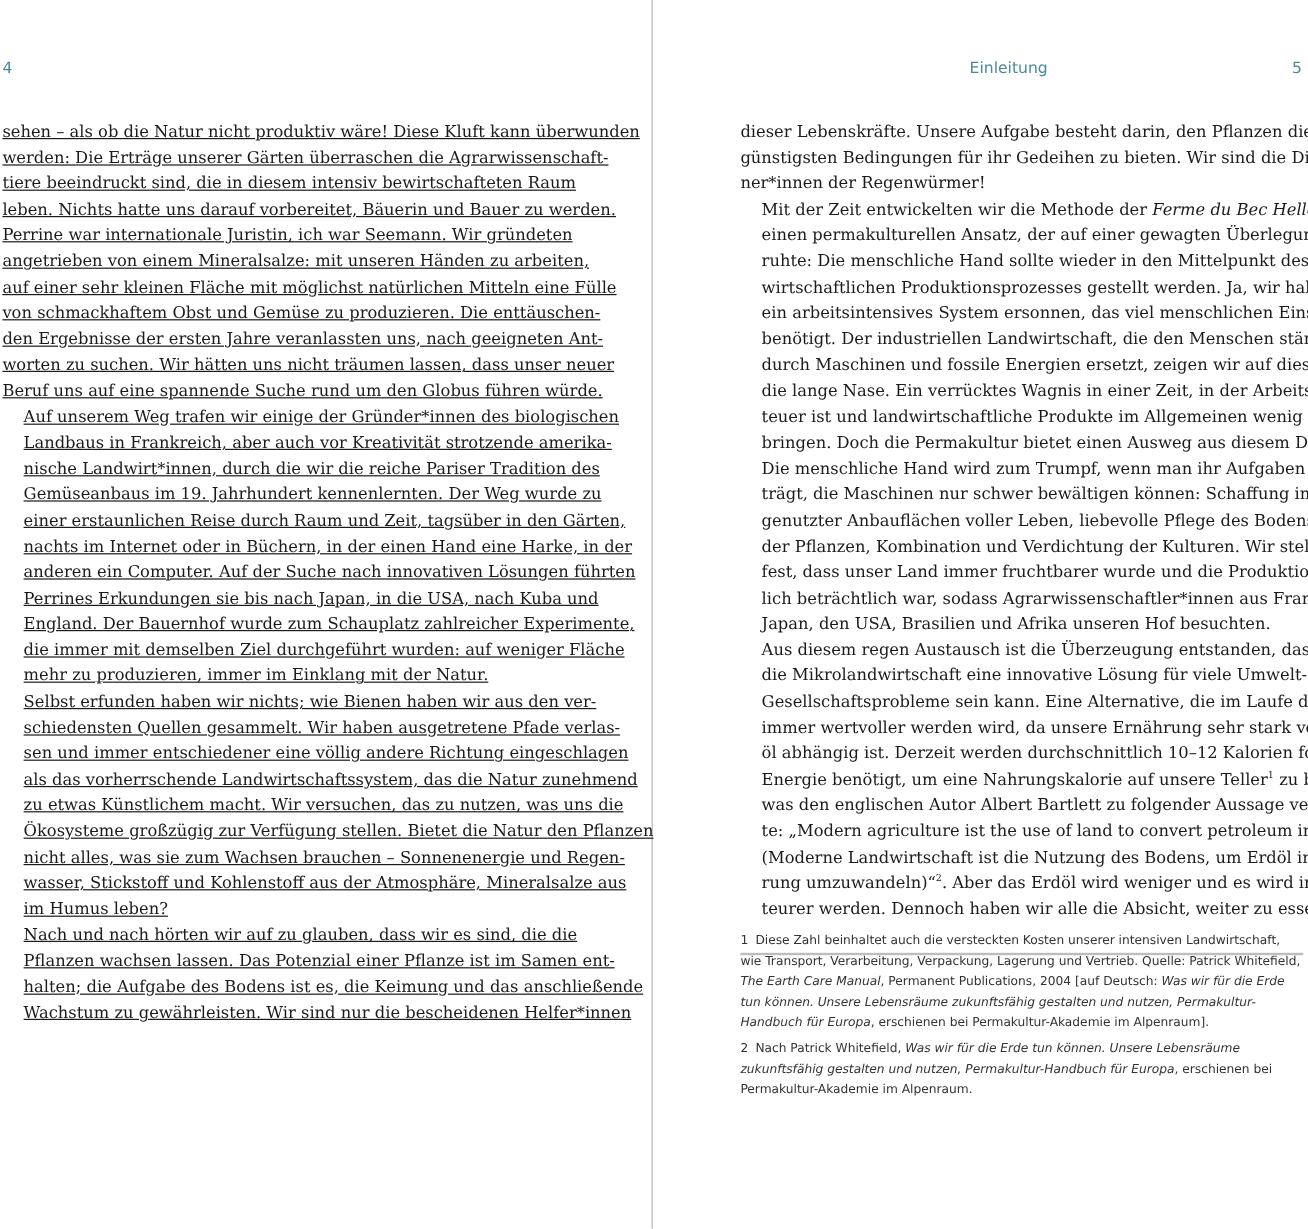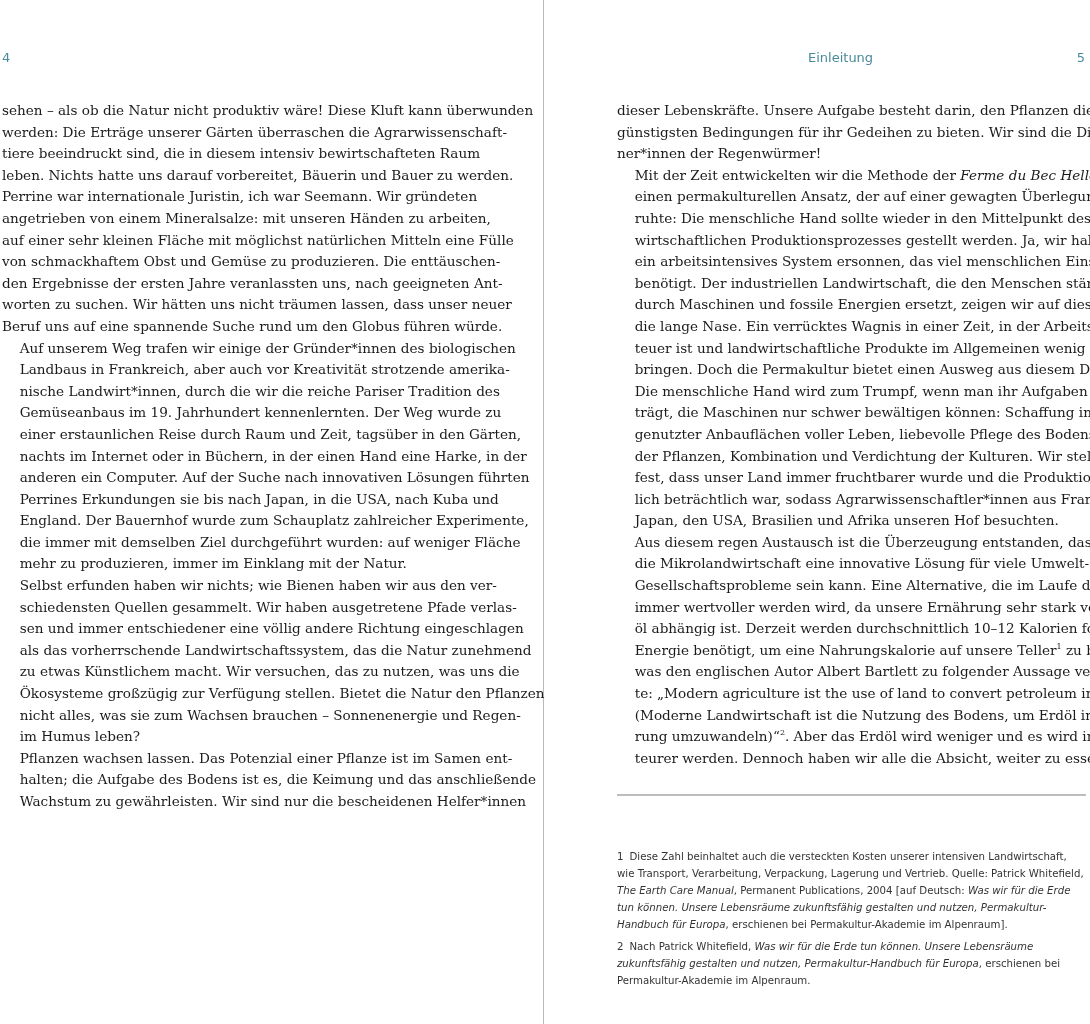--- a/index.html
+++ b/index.html
@@ -11,31 +11,31 @@
   .folio { position: absolute; top: 50px; font-family: "DejaVu Sans", sans-serif; font-size: 13px; color: #4a8a9a; }
   .folio-left { left: 2px; }
   .running-head { position: absolute; top: 50px; left: 264px; font-family: "DejaVu Sans", sans-serif; font-size: 13px; color: #4a8a9a; }
   .folio-right { right: 5px; }
   .body-text {
     position: absolute; top: 100px;
     font-family: "DejaVu Serif", serif;
     font-size: 13.6px; line-height: 21.6px; color: #1b1b1b;
     text-align: justify; hyphens: manual;
   }
-  .page-left .body-text { left: 2px; width: 468px; }
+  .page-left .body-text { left: 2px; width: 468px; text-decoration: underline; }
   .page-right .body-text { left: 73px; width: 469px; }
   .body-text p { margin: 0; text-indent: 0; }
   .body-text p.indent { text-indent: 1.3em; }
   .body-text p.cont { text-indent: 0; }
   .body-text .l { display: block; text-align-last: justify; white-space: nowrap; }
   .body-text .l.last { text-align-last: left; }
   sup.fn { font-size: 8px; vertical-align: super; line-height: 0; }
   .footnote-rule { position: absolute; left: 73px; top: 794px; width: 469px; height: 2px; background: #bdbdbd; }
   .footnotes {
-    position: absolute; left: 73px; top: 848px; width: 469px;
+    position: absolute; left: 73px; top: 776px; width: 469px;
     font-family: "DejaVu Sans", sans-serif; font-size: 10.2px; line-height: 17px; color: #333;
   }
   .footnotes p { margin: 0 0 5px 0; }
   .fn-num { margin-right: 6px; }
   em { font-style: italic; }
 </style>
 </head>
 <body>
 
 <div class="gutter"></div>
@@ -70,23 +70,25 @@
         <span class="l last">mehr zu produzieren, immer im Einklang mit der Natur.</span>
       </p>
     <p class="indent">
         <span class="l">Selbst erfunden haben wir nichts; wie Bienen haben wir aus den ver-</span>
         <span class="l">schiedensten Quellen gesammelt. Wir haben ausgetretene Pfade verlas-</span>
         <span class="l">sen und immer entschiedener eine völlig andere Richtung eingeschlagen</span>
         <span class="l">als das vorherrschende Landwirtschaftssystem, das die Natur zunehmend</span>
         <span class="l">zu etwas Künstlichem macht. Wir versuchen, das zu nutzen, was uns die</span>
         <span class="l">Ökosysteme großzügig zur Verfügung stellen. Bietet die Natur den Pflanzen</span>
         <span class="l">nicht alles, was sie zum Wachsen brauchen – Sonnenenergie und Regen-</span>
+        <span class="l">wasser, Stickstoff und Kohlenstoff aus der Atmosphäre, Mineralsalze aus</span>
         <span class="l last">im Humus leben?</span>
       </p>
     <p class="indent">
+        <span class="l">Nach und nach hörten wir auf zu glauben, dass wir es sind, die die</span>
         <span class="l">Pflanzen wachsen lassen. Das Potenzial einer Pflanze ist im Samen ent-</span>
         <span class="l">halten; die Aufgabe des Bodens ist es, die Keimung und das anschließende</span>
         <span class="l">Wachstum zu gewährleisten. Wir sind nur die bescheidenen Helfer*innen</span>
       </p>
   </div>
 </div>
 
 <div class="page page-right">
   <div class="running-head">Einleitung</div>
   <div class="folio folio-right">5</div>

